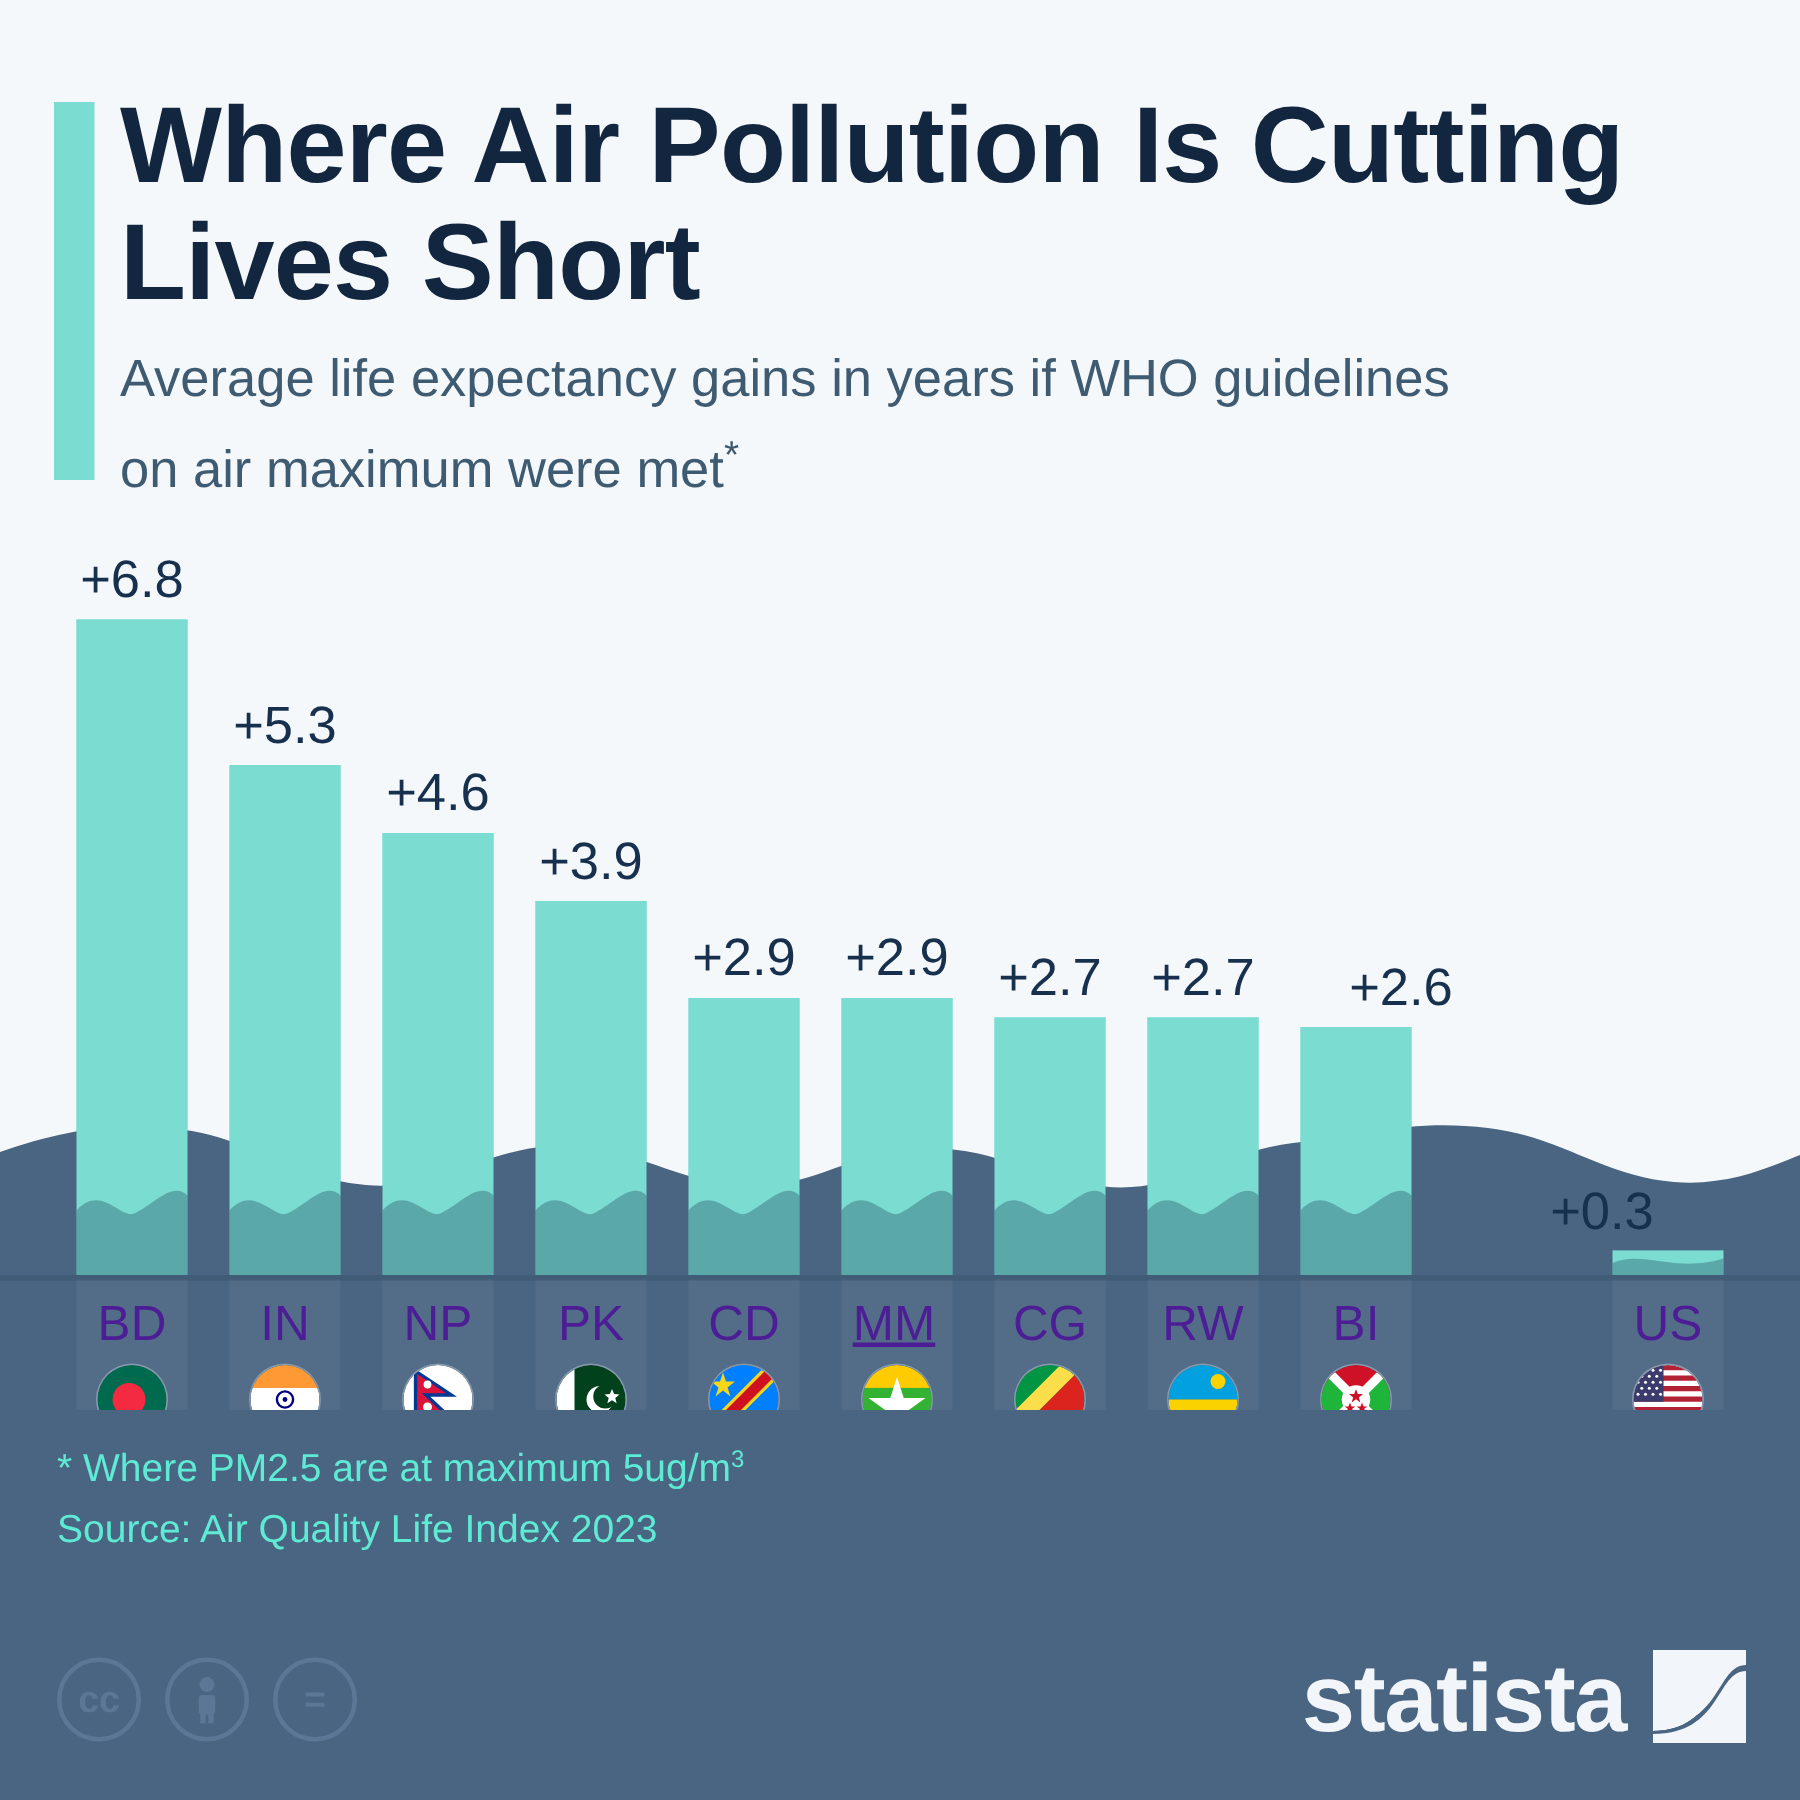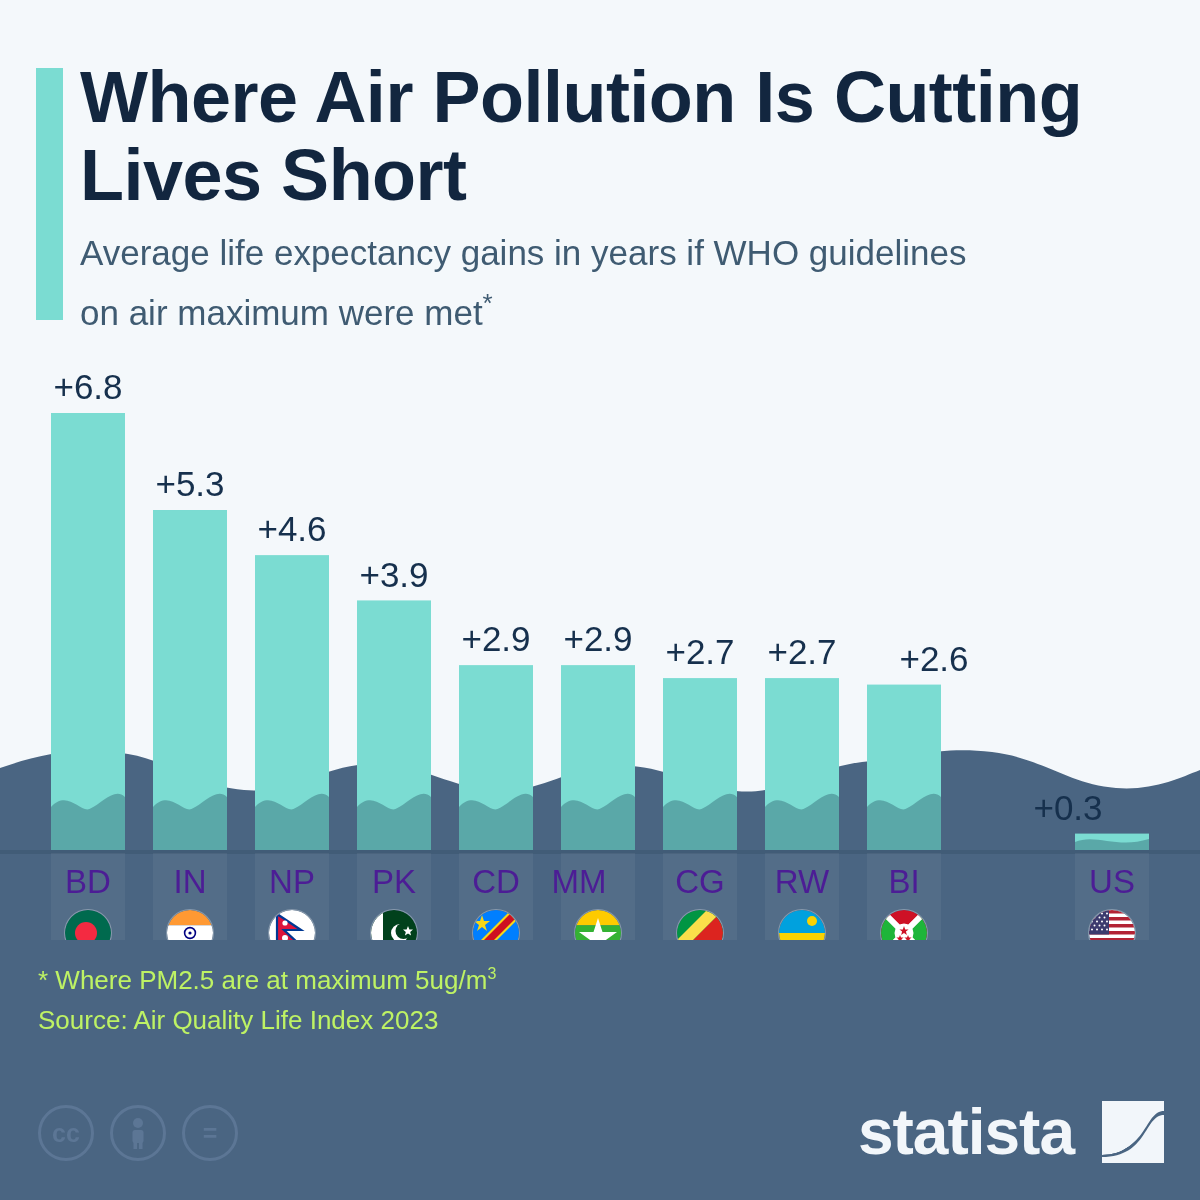--- a/index.html
+++ b/index.html
@@ -100,21 +100,21 @@
     width: 1200px;
     height: 260px;
     background: #4a6582;
   }
   .footnotes {
     position: absolute;
     left: 38px;
     top: 14px;
     font-size: 26px;
     line-height: 40px;
-    color: #bef264;
+    color: #5eead4;
   }
   .footnotes sup { font-size: 16px; }
 
   .cc-icons {
     position: absolute;
     left: 38px;
     top: 165px;
     display: flex;
     gap: 16px;
   }
@@ -130,22 +130,22 @@
     font-size: 25px;
     font-weight: 700;
     box-sizing: border-box;
   }
 
   .statista-logo {
     position: absolute;
     right: 36px;
     top: 160px;
     display: flex;
-    align-items: center;
-    gap: 28px;
+    align-items: flex-start;
+    gap: 18px;
   }
   .statista-word {
     font-size: 64px;
     font-weight: 700;
     color: #f2f6fa;
     letter-spacing: -1px;
     line-height: 64px;
   }
 </style>
 </head>
@@ -246,21 +246,21 @@
         <div class="bar-label" style="left: 765px; width: 74px; top: 282.294px;">+2.7</div>
         <div class="bar-label" style="left: 897px; width: 74px; top: 288.765px;">+2.6</div>
         <div class="bar-label" style="left: 1031px; width: 74px; top: 437.588px;">+0.3</div>
       </div>
     <div id="country-codes">
         <div class="country-code" style="left: 51px; width: 74px; top: 513px;">BD</div>
         <div class="country-code" style="left: 153px; width: 74px; top: 513px;">IN</div>
         <div class="country-code" style="left: 255px; width: 74px; top: 513px;">NP</div>
         <div class="country-code" style="left: 357px; width: 74px; top: 513px;">PK</div>
         <div class="country-code" style="left: 459px; width: 74px; top: 513px;">CD</div>
-        <div class="country-code" style="left: 542px; width: 74px; top: 513px;">MM</div>
+        <div class="country-code" style="left: 559px; width: 74px; top: 513px; text-decoration: underline;">MM</div>
         <div class="country-code" style="left: 663px; width: 74px; top: 513px;">CG</div>
         <div class="country-code" style="left: 765px; width: 74px; top: 513px;">RW</div>
         <div class="country-code" style="left: 867px; width: 74px; top: 513px;">BI</div>
         <div class="country-code" style="left: 1075px; width: 74px; top: 513px;">US</div>
       </div>
     <div id="flags">
         <div class="flag" title="Bangladesh" style="left: 65px; top: 560px; width: 46px; height: 46px;"><svg viewBox="0 0 46 46" width="46" height="46">
             <defs>
               <clipPath id="cBD">
                 <circle cx="23" cy="23" r="23"></circle>

